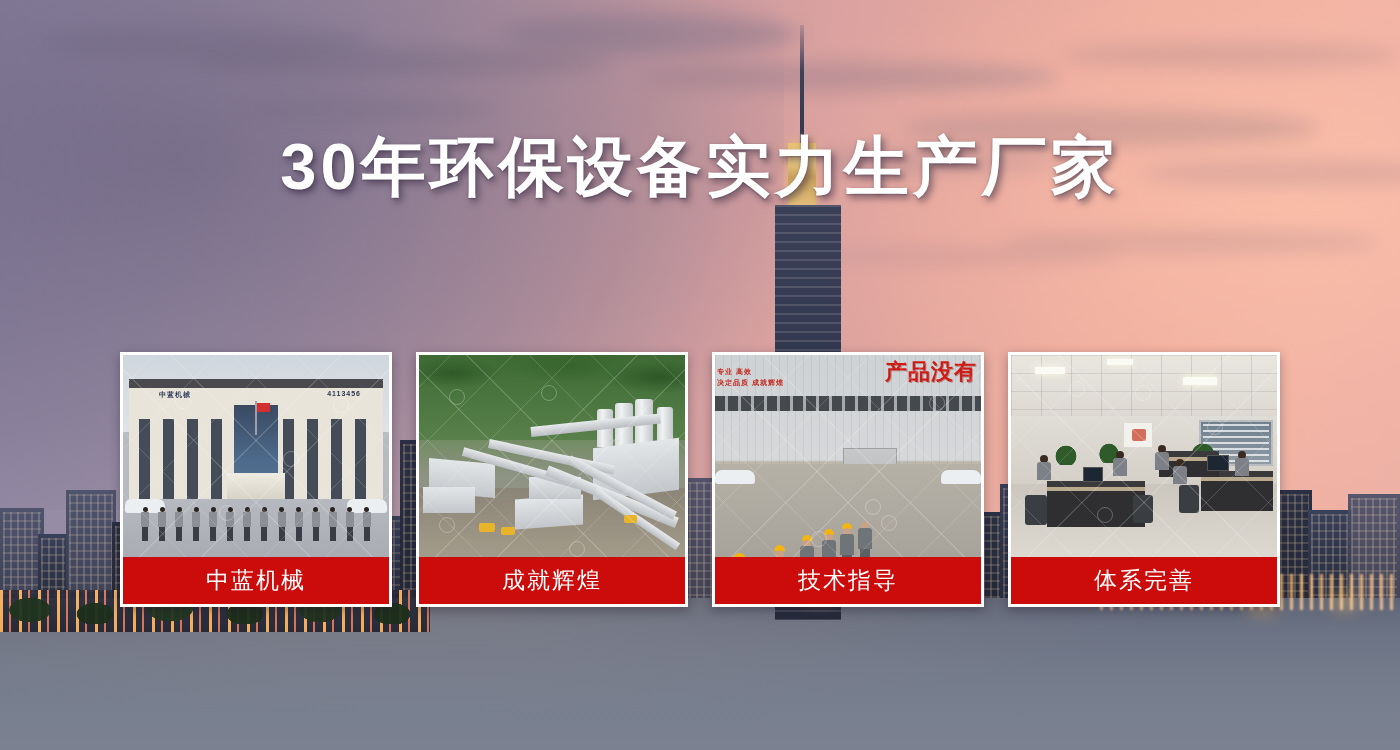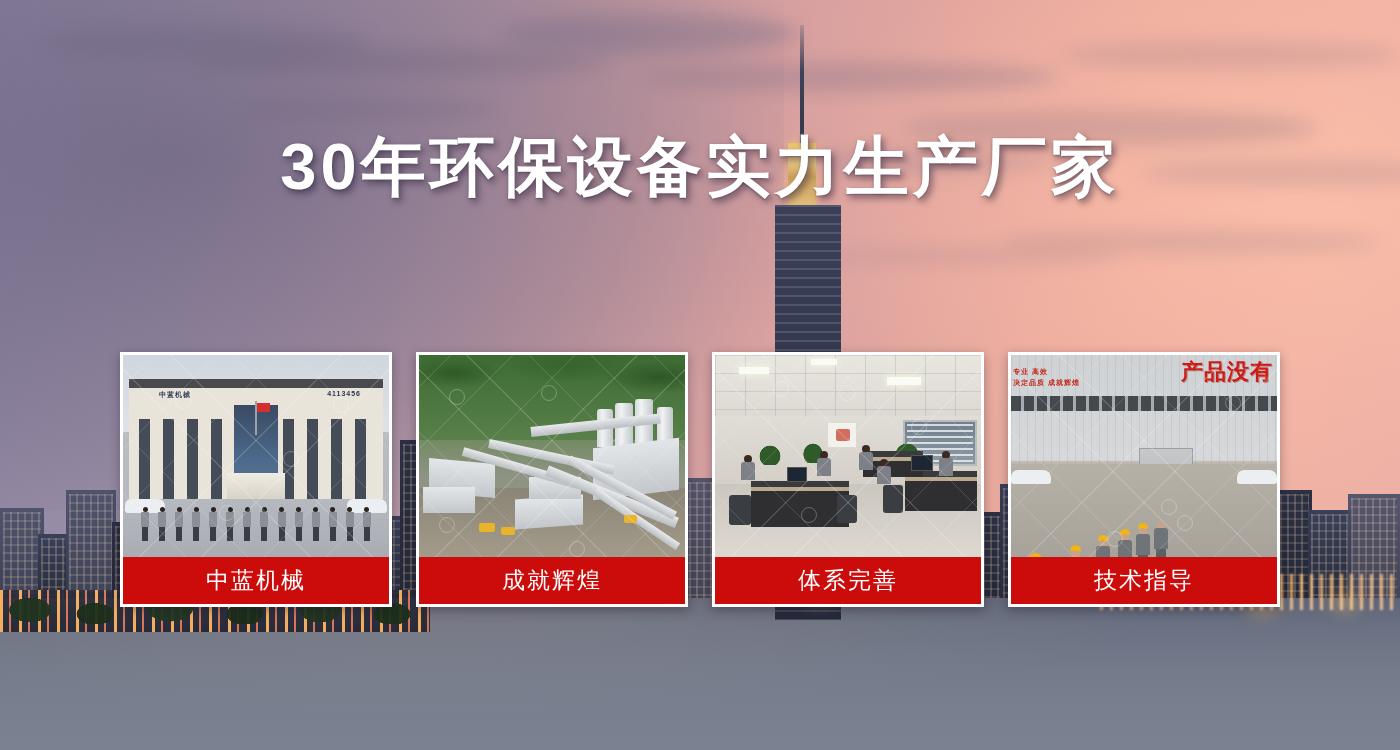--- a/index.html
+++ b/index.html
@@ -575,20 +575,89 @@
           <span class="wm-dot" style="left:122px; top:30px;"></span>
           <span class="wm-dot" style="left:20px;  top:162px;"></span>
           <span class="wm-dot" style="left:150px; top:186px;"></span>
         </div>
       </div>
       <div class="card-caption">成就辉煌</div>
     </div>
 
     <div class="card">
       <div class="card-photo">
+        <div class="p4">
+          <div class="p4-wall">
+            <div class="p4-bigtext">产品没有</div>
+            <div class="p4-smalltext">
+              <span>专业</span>
+              <span>高效</span><br>
+              <span>决定品质</span>
+              <span>成就辉煌</span>
+            </div>
+            <div class="p4-strip"></div>
+          </div>
+          <div class="p4-door"></div>
+          <div class="p4-door2"></div>
+          <div class="p4-ground"></div>
+          <div class="p4-car" style="left:0px;"></div>
+          <div class="p4-car" style="right:0px;"></div>
+
+          <div class="w" style="left:14px;  bottom:4px;  transform:scale(1.3); transform-origin:bottom left;">
+            <span class="hat"></span>
+
+          </div>
+          <div class="w" style="left:56px;  bottom:12px; transform:scale(1.08); transform-origin:bottom left;">
+            <span class="hat"></span>
+            <span class="head"></span>
+            <span class="body"></span>
+
+          </div>
+          <div class="w" style="left:84px;  bottom:22px;">
+            <span class="hat"></span>
+            <span class="head"></span>
+            <span class="body"></span>
+
+          </div>
+          <div class="w" style="left:106px; bottom:28px;">
+            <span class="hat"></span>
+            <span class="head"></span>
+            <span class="body"></span>
+
+          </div>
+          <div class="w" style="left:124px; bottom:34px;">
+            <span class="hat"></span>
+            <span class="head"></span>
+            <span class="body"></span>
+            <span class="legs"></span>
+          </div>
+          <div class="w" style="left:142px; bottom:40px;">
+            <span class="head"></span>
+            <span class="body"></span>
+            <span class="legs"></span>
+          </div>
+          <div class="w w-lead" style="right:38px; bottom:6px; transform:scale(1.25); transform-origin:bottom right;">
+            
+            
+            
+            
+          </div>
+        </div>
+        <div class="watermark">
+          <span class="wm-dot" style="left:150px; top:144px;"></span>
+          <span class="wm-dot" style="left:166px; top:160px;"></span>
+          <span class="wm-dot" style="left:96px;  top:176px;"></span>
+          <span class="wm-dot" style="left:214px; top:40px;"></span>
+        </div>
+      </div>
+      <div class="card-caption">技术指导</div>
+    </div>
+
+    <div class="card">
+      <div class="card-photo">
         <div class="p3">
           <div class="p3-ceil"></div>
           <div class="p3-light" style="left:24px;  top:12px; width:30px; height:7px;"></div>
           <div class="p3-light" style="left:172px; top:22px; width:34px; height:8px;"></div>
           <div class="p3-light" style="left:96px;  top:4px;  width:26px; height:6px;"></div>
           <div class="p3-wall"></div>
           <div class="p3-window"></div>
           <div class="p3-poster"></div>
           <div class="p3-floor"></div>
 
@@ -631,83 +700,14 @@
         <div class="watermark">
           <span class="wm-dot" style="left:58px;  top:26px;"></span>
           <span class="wm-dot" style="left:124px; top:30px;"></span>
           <span class="wm-dot" style="left:196px; top:64px;"></span>
           <span class="wm-dot" style="left:86px;  top:152px;"></span>
         </div>
       </div>
       <div class="card-caption">体系完善</div>
     </div>
 
-    <div class="card">
-      <div class="card-photo">
-        <div class="p4">
-          <div class="p4-wall">
-            <div class="p4-bigtext">产品没有</div>
-            <div class="p4-smalltext">
-              <span>专业</span>
-              <span>高效</span><br>
-              <span>决定品质</span>
-              <span>成就辉煌</span>
-            </div>
-            <div class="p4-strip"></div>
-          </div>
-          <div class="p4-door"></div>
-          <div class="p4-door2"></div>
-          <div class="p4-ground"></div>
-          <div class="p4-car" style="left:0px;"></div>
-          <div class="p4-car" style="right:0px;"></div>
-
-          <div class="w" style="left:14px;  bottom:4px;  transform:scale(1.3); transform-origin:bottom left;">
-            <span class="hat"></span>
-
-          </div>
-          <div class="w" style="left:56px;  bottom:12px; transform:scale(1.08); transform-origin:bottom left;">
-            <span class="hat"></span>
-            <span class="head"></span>
-            <span class="body"></span>
-
-          </div>
-          <div class="w" style="left:84px;  bottom:22px;">
-            <span class="hat"></span>
-            <span class="head"></span>
-            <span class="body"></span>
-
-          </div>
-          <div class="w" style="left:106px; bottom:28px;">
-            <span class="hat"></span>
-            <span class="head"></span>
-            <span class="body"></span>
-
-          </div>
-          <div class="w" style="left:124px; bottom:34px;">
-            <span class="hat"></span>
-            <span class="head"></span>
-            <span class="body"></span>
-            <span class="legs"></span>
-          </div>
-          <div class="w" style="left:142px; bottom:40px;">
-            <span class="head"></span>
-            <span class="body"></span>
-            <span class="legs"></span>
-          </div>
-          <div class="w w-lead" style="right:38px; bottom:6px; transform:scale(1.25); transform-origin:bottom right;">
-            
-            
-            
-            
-          </div>
-        </div>
-        <div class="watermark">
-          <span class="wm-dot" style="left:150px; top:144px;"></span>
-          <span class="wm-dot" style="left:166px; top:160px;"></span>
-          <span class="wm-dot" style="left:96px;  top:176px;"></span>
-          <span class="wm-dot" style="left:214px; top:40px;"></span>
-        </div>
-      </div>
-      <div class="card-caption">技术指导</div>
-    </div>
-
   </div>
 </div>
 
 </body></html>

